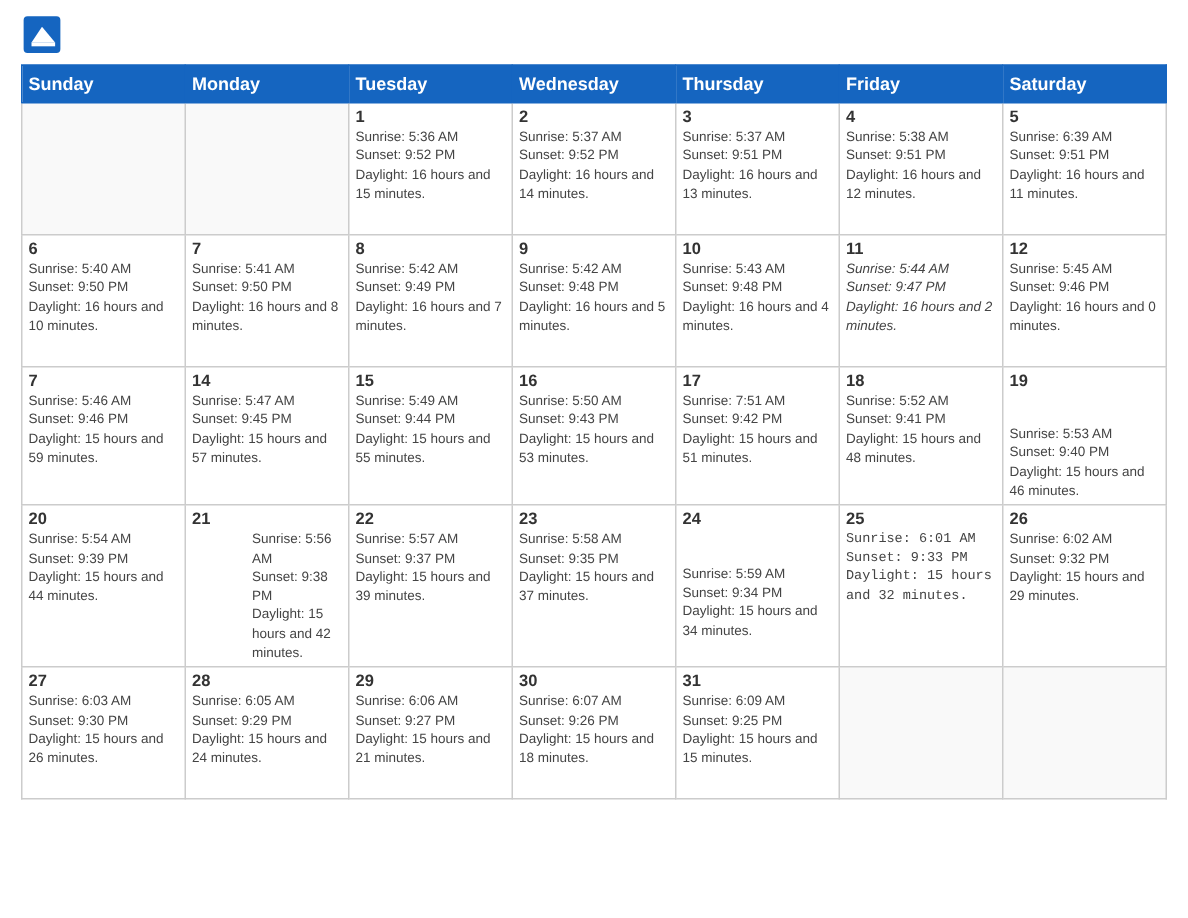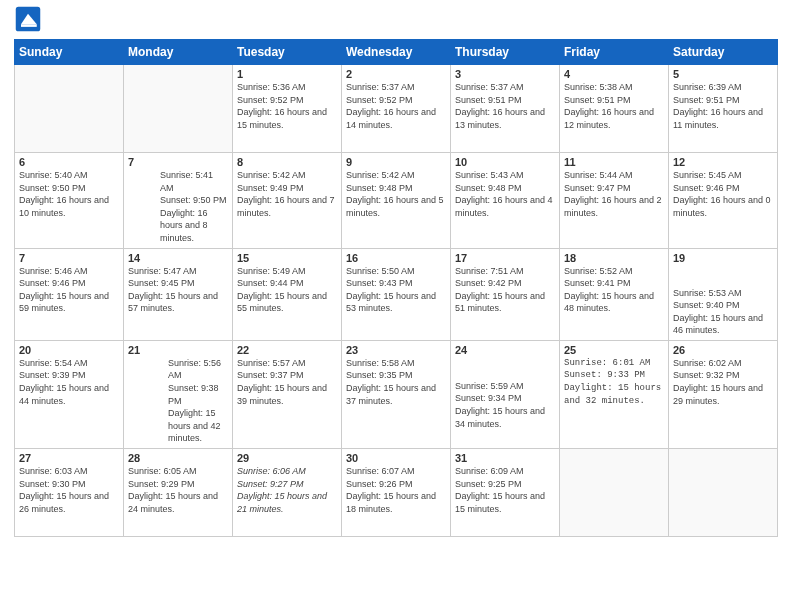--- a/index.html
+++ b/index.html
@@ -166,21 +166,21 @@
         </tr>
         <tr>
           <td>
             <span class="day-num">6</span>
             <div class="day-info" style="white-space: pre-line;">Sunrise: 5:40 AM
 Sunset: 9:50 PM
 Daylight: 16 hours and 10 minutes.</div>
           </td>
           <td>
             <span class="day-num">7</span>
-            <div class="day-info" style="white-space: pre-line; margin-left: 32px;">Sunrise: 5:41 AM
+            <div class="day-info" style="white-space: pre-line;">Sunrise: 5:41 AM
 Sunset: 9:50 PM
 Daylight: 16 hours and 8 minutes.</div>
           </td>
           <td>
             <span class="day-num">8</span>
             <div class="day-info" style="white-space: pre-line;">Sunrise: 5:42 AM
 Sunset: 9:49 PM
 Daylight: 16 hours and 7 minutes.</div>
           </td>
           <td>
@@ -190,21 +190,21 @@
 Daylight: 16 hours and 5 minutes.</div>
           </td>
           <td>
             <span class="day-num">10</span>
             <div class="day-info" style="white-space: pre-line;">Sunrise: 5:43 AM
 Sunset: 9:48 PM
 Daylight: 16 hours and 4 minutes.</div>
           </td>
           <td>
             <span class="day-num">11</span>
-            <div class="day-info" style="white-space: pre-line;">Sunrise: 5:44 AM
+            <div class="day-info" style="white-space: pre-line; font-style: italic;">Sunrise: 5:44 AM
 Sunset: 9:47 PM
 Daylight: 16 hours and 2 minutes.</div>
           </td>
           <td>
             <span class="day-num">12</span>
             <div class="day-info" style="white-space: pre-line;">Sunrise: 5:45 AM
 Sunset: 9:46 PM
 Daylight: 16 hours and 0 minutes.</div>
           </td>
         </tr>
@@ -304,21 +304,21 @@
 Daylight: 15 hours and 26 minutes.</div>
           </td>
           <td>
             <span class="day-num">28</span>
             <div class="day-info" style="white-space: pre-line;">Sunrise: 6:05 AM
 Sunset: 9:29 PM
 Daylight: 15 hours and 24 minutes.</div>
           </td>
           <td>
             <span class="day-num">29</span>
-            <div class="day-info" style="white-space: pre-line; font-style: italic;">Sunrise: 6:06 AM
+            <div class="day-info" style="white-space: pre-line;">Sunrise: 6:06 AM
 Sunset: 9:27 PM
 Daylight: 15 hours and 21 minutes.</div>
           </td>
           <td>
             <span class="day-num">30</span>
             <div class="day-info" style="white-space: pre-line;">Sunrise: 6:07 AM
 Sunset: 9:26 PM
 Daylight: 15 hours and 18 minutes.</div>
           </td>
           <td>

